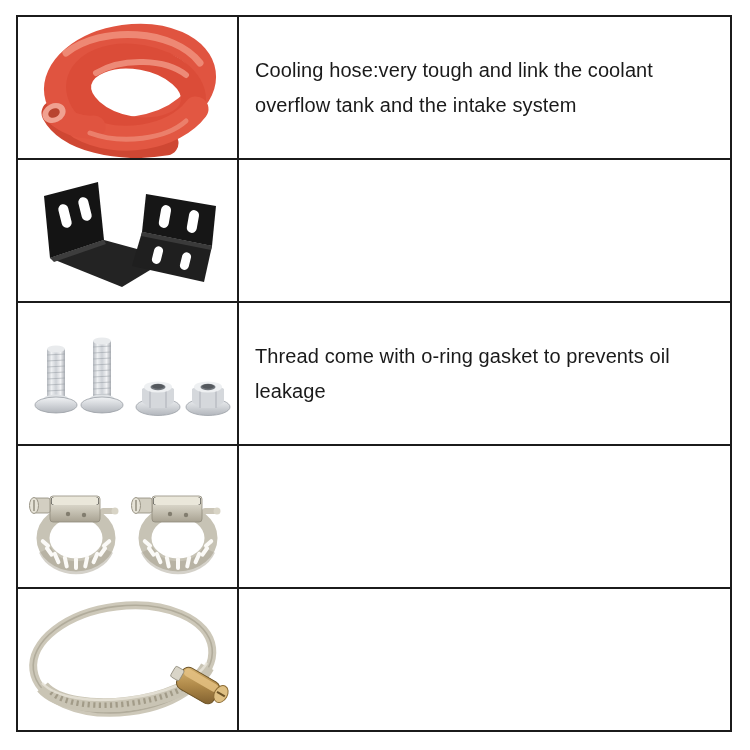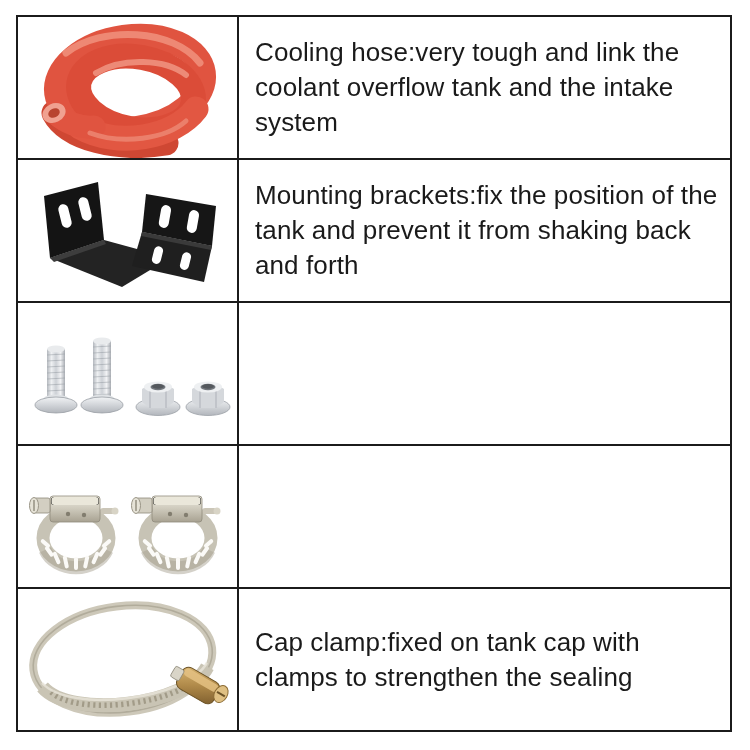--- a/index.html
+++ b/index.html
@@ -44,21 +44,21 @@
     overflow: hidden;
   }
   .cell-img svg { display: block; }
   .cell-text {
     flex: 1;
     display: flex;
     align-items: center;
     min-width: 0;
   }
   .desc {
-    font-size: 26px;
+    font-size: 20px;
     line-height: 35px;
     color: #1a1a1a;
     padding: 0 6px 0 16px;
     letter-spacing: 0.1px;
   }
 </style>
 </head>
 <body>
 
 <div class="sheet">
@@ -99,23 +99,20 @@
           <g>
             <polygon points="128,34 198,46 194,86 124,72" fill="#161616"></polygon>
             <polygon points="124,72 194,86 186,122 114,106" fill="#1f1f1f"></polygon>
             <polygon points="124,72 194,86 193,90 123,76" fill="#3a3a3a"></polygon>
             <rect x="142" y="45" width="10" height="23" rx="5" transform="rotate(10 147 56)" fill="#ffffff"></rect>
             <rect x="170" y="50" width="10" height="23" rx="5" transform="rotate(10 175 61)" fill="#ffffff"></rect>
             <rect x="135" y="86" width="9" height="18" rx="4.5" transform="rotate(14 139 95)" fill="#ffffff"></rect>
             <rect x="163" y="92" width="9" height="18" rx="4.5" transform="rotate(14 167 101)" fill="#ffffff"></rect>
           </g>
         </svg>
-      </div>
-      <div class="cell-text">
-        <div class="desc">Mounting brackets:fix the position of the tank and prevent it from shaking back and forth</div>
       </div>
     </div>
 
     <div class="row">
       <div class="cell-img">
         <svg width="219" height="141" viewBox="0 0 219 141">
           <defs>
             <linearGradient id="shaftG" x1="0" y1="0" x2="1" y2="0">
               <stop offset="0" stop-color="#b4b8be"></stop>
                 <stop offset="0.25" stop-color="#eef0f2"></stop>
@@ -173,20 +170,23 @@
           <g>
             <ellipse cx="190" cy="104" rx="22" ry="8.5" fill="url(#flangeG)" stroke="#9aa0a6" stroke-width="0.8"></ellipse>
             <polygon points="174,86 182,81 198,81 206,86 206,99 198,105 182,105 174,99" fill="#d5d8dc"></polygon>
             <line x1="182" y1="81" x2="182" y2="105" stroke="#b4b8be" stroke-width="1.2"></line>
             <line x1="198" y1="81" x2="198" y2="105" stroke="#b4b8be" stroke-width="1.2"></line>
             <ellipse cx="190" cy="84" rx="14" ry="5.5" fill="#eef0f2"></ellipse>
             <ellipse cx="190" cy="84" rx="7.5" ry="3.2" fill="#71767c"></ellipse>
             <ellipse cx="190" cy="83.4" rx="5.8" ry="2.4" fill="#54585d"></ellipse>
           </g>
         </svg>
+      </div>
+      <div class="cell-text">
+        <div class="desc">Thread come with o-ring gasket to prevents oil leakage</div>
       </div>
     </div>
 
     <div class="row">
       <div class="cell-img">
         <svg width="219" height="141" viewBox="0 0 219 141">
           <defs>
             <linearGradient id="housG" x1="0" y1="0" x2="0" y2="1">
               <stop offset="0" stop-color="#efece0"></stop>
                 <stop offset="0.5" stop-color="#cdc9bb"></stop>
@@ -247,19 +247,16 @@
           </g>
           <g transform="translate(181,97) rotate(30)">
             <rect x="-22" y="-12" width="42" height="24" rx="7" fill="url(#brassG)" stroke="#6b5226" stroke-width="1"></rect>
             <rect x="-20" y="-10" width="38" height="8" rx="4" fill="#e4c182" opacity="0.85"></rect>
             <ellipse cx="23" cy="-4" rx="6.5" ry="9" fill="#dfc083" stroke="#8a6a33" stroke-width="1"></ellipse>
             <line x1="18.5" y1="-4" x2="27.5" y2="-4" stroke="#6b5226" stroke-width="2"></line>
             <rect x="-30" y="-6" width="10" height="12" rx="2" fill="#d9d5c8" stroke="#8f8a7c" stroke-width="0.8"></rect>
           </g>
         </svg>
       </div>
-      <div class="cell-text">
-        <div class="desc">Cap clamp:fixed on tank cap with clamps to strengthen the sealing</div>
-      </div>
     </div>
 
   </div>
 </div>
 
 </body></html>

